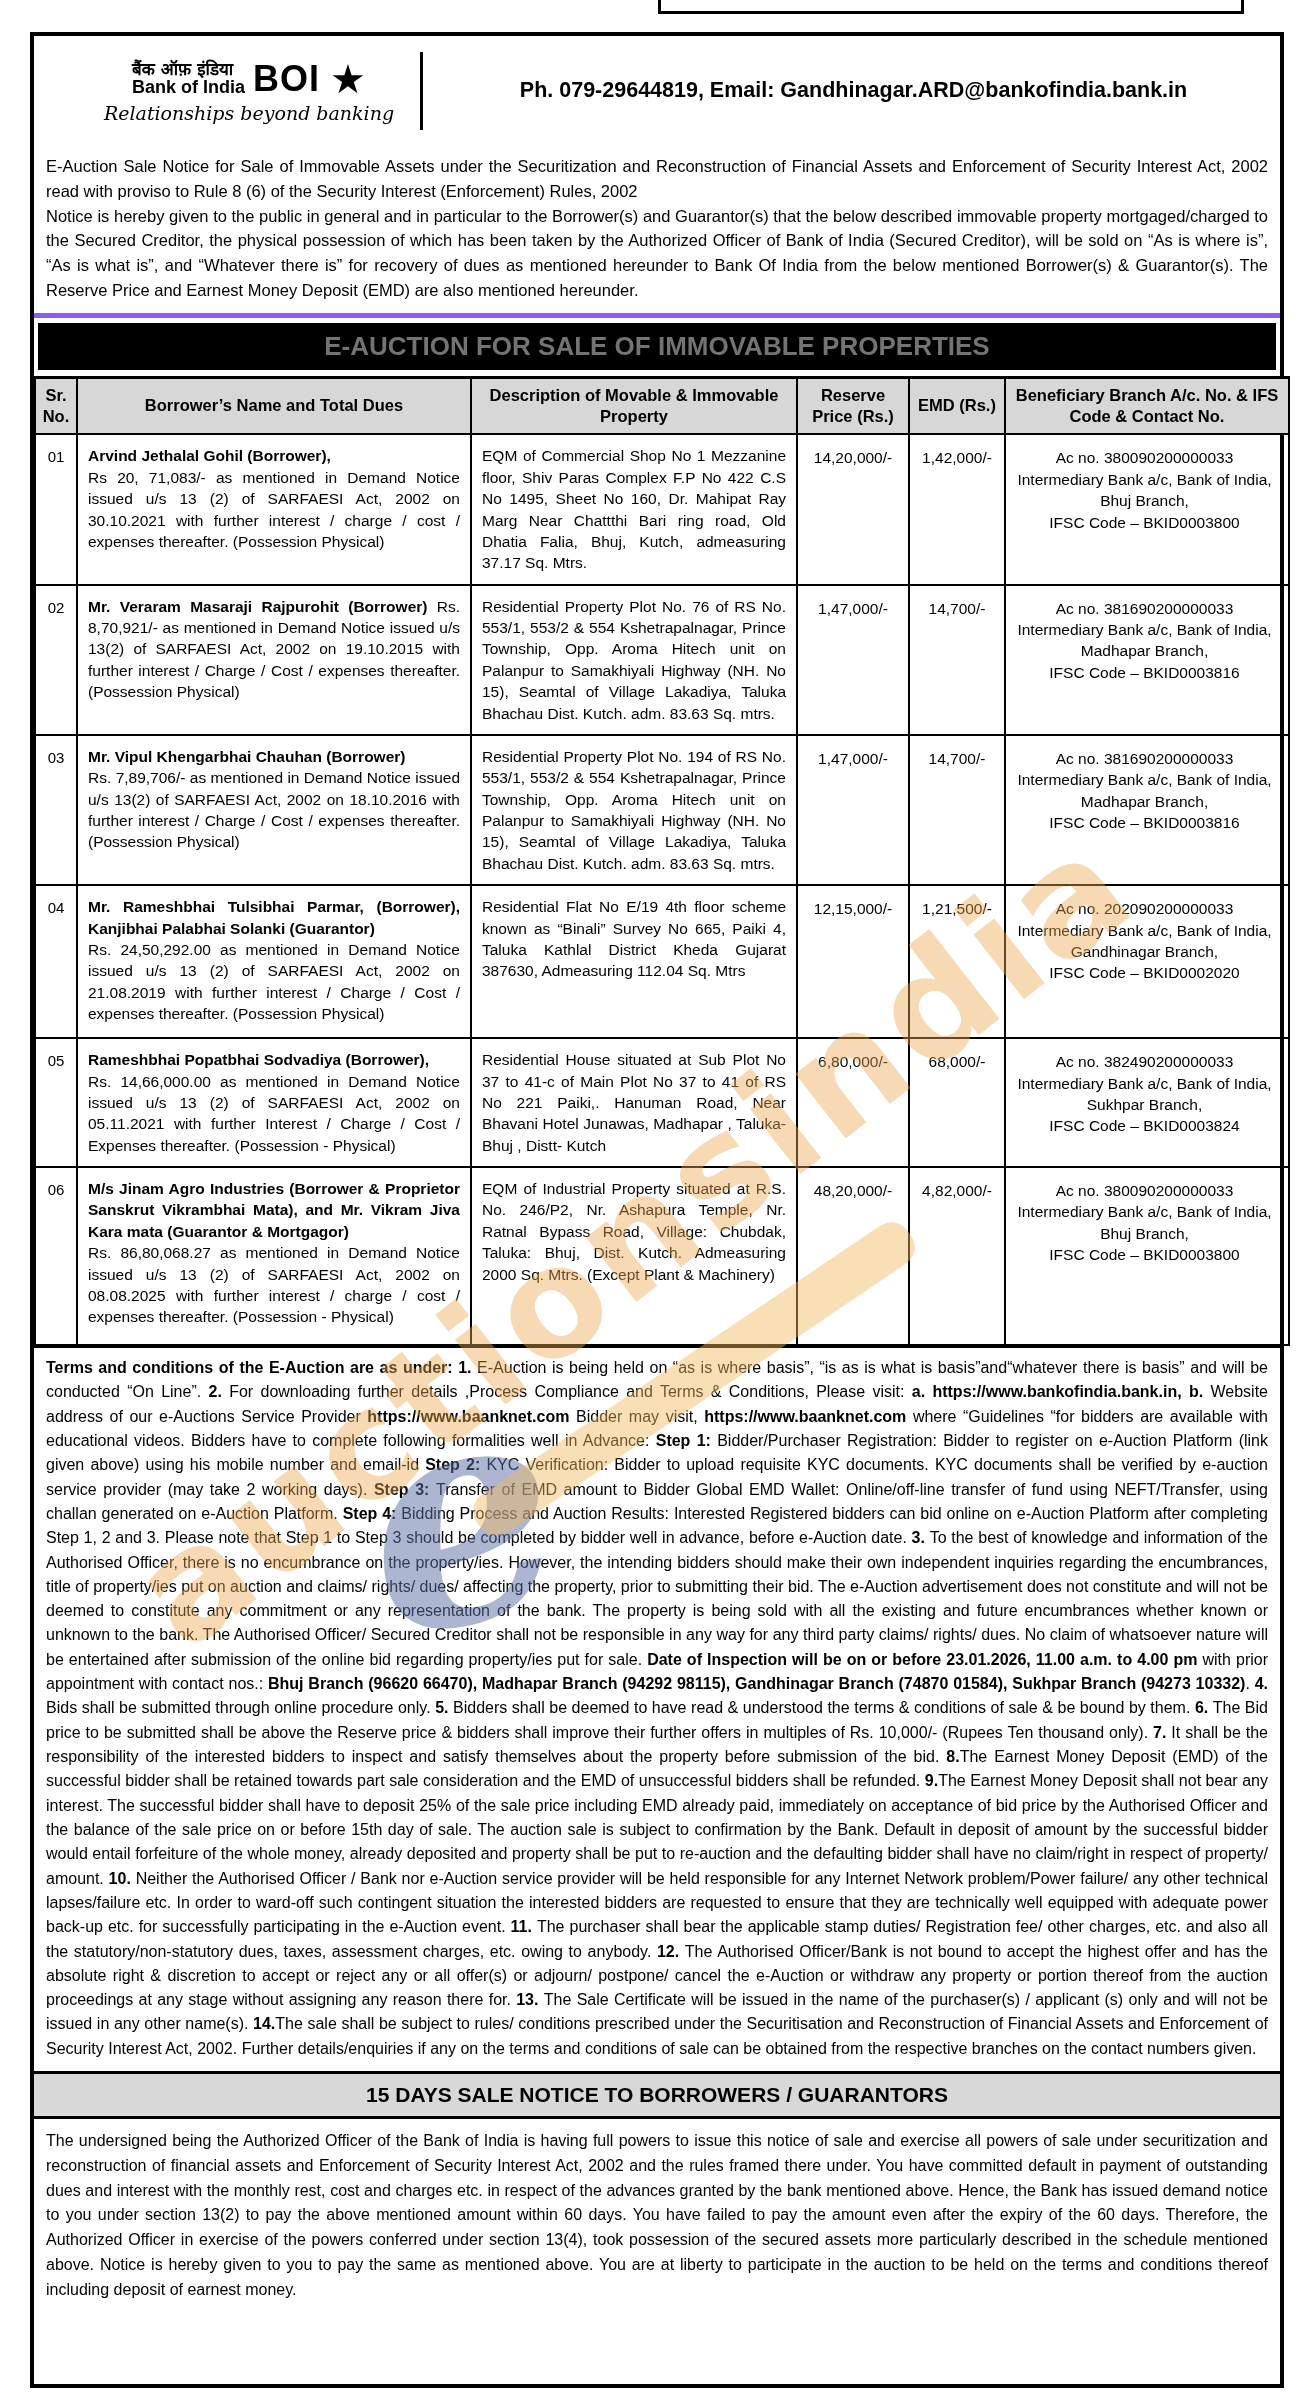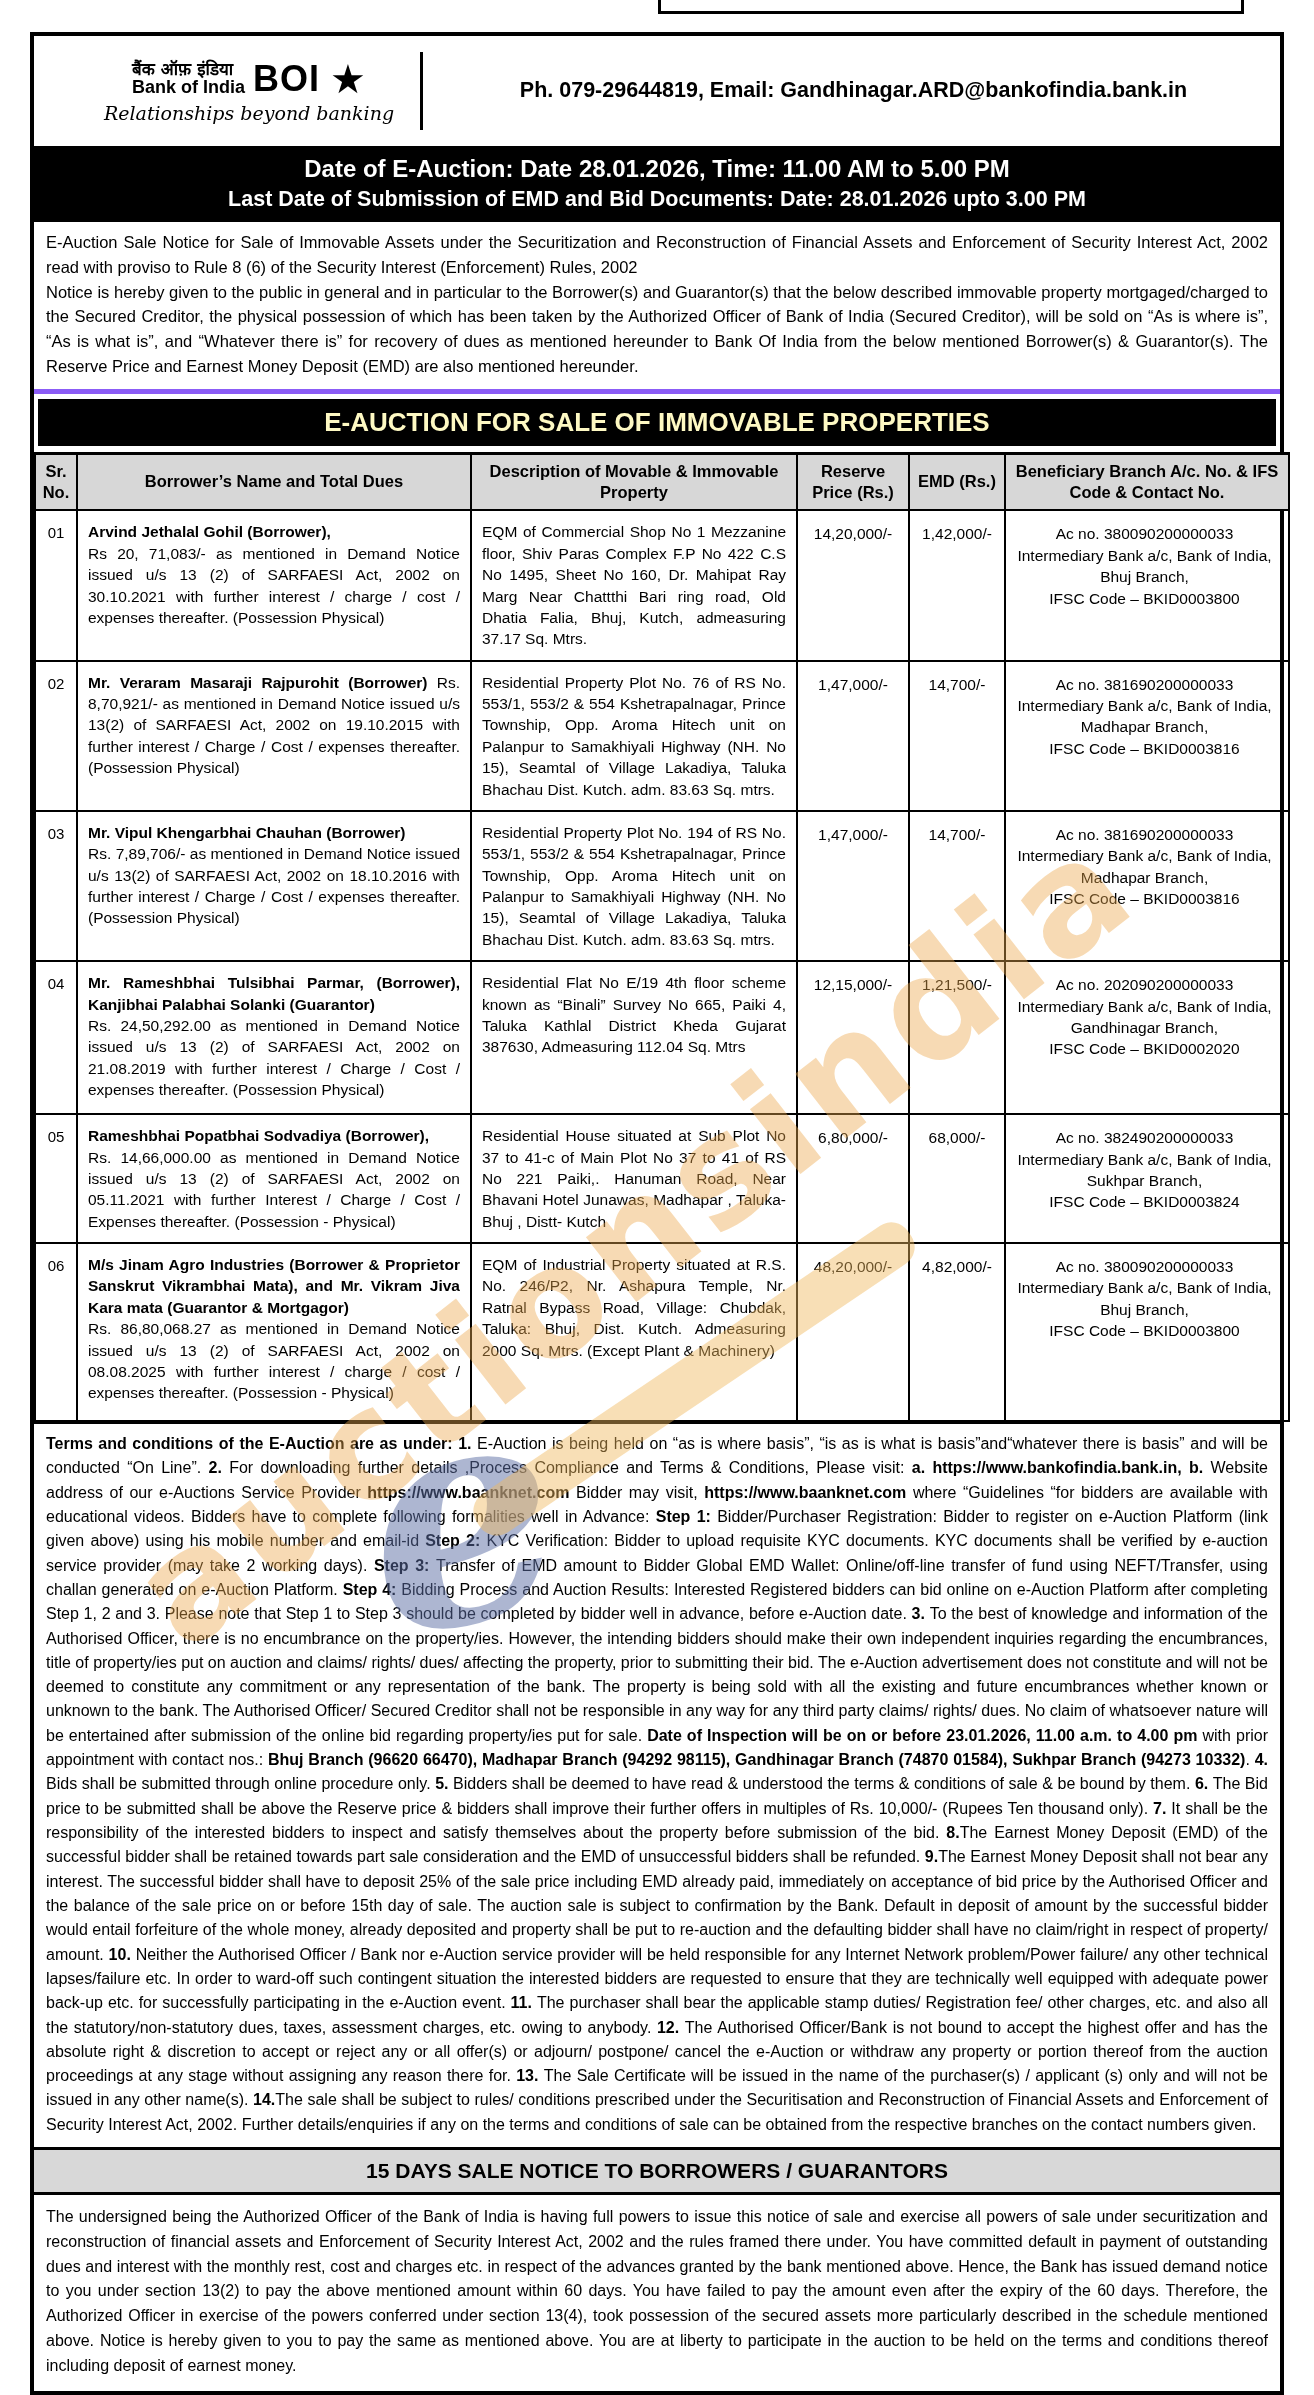--- a/index.html
+++ b/index.html
@@ -19,21 +19,21 @@
   .star{font-size:40px;line-height:1;margin-left:2px;}
   .tagline{font-family:"DejaVu Serif",serif;font-style:italic;font-size:19px;margin-top:2px;white-space:nowrap;}
   .hdr-divider{width:3px;background:#000;height:78px;margin:0 14px 0 6px;}
   .addr{flex:1;text-align:center;font-weight:bold;font-size:21.5px;line-height:1.85;}
   
   .banner1{background:#000;color:#fff;text-align:center;padding:9px 4px 10px;}
   .banner1 .l1{font-weight:bold;font-size:24px;}
   .banner1 .l2{font-weight:bold;font-size:21.5px;margin-top:4px;}
   .intro{padding:8px 12px 10px;font-size:16.5px;line-height:1.5;text-align:justify;border-bottom:5px solid #8b5cf6;}
   .intro p{margin:0;}
-  .banner2{background:#000;color:#fef9c3;text-align:center;font-weight:bold;font-size:26px;
+  .banner2{background:#000;color:#737373;text-align:center;font-weight:bold;font-size:26px;
            padding:8px 0;margin:5px 4px 6px;}
   
   table{border-collapse:collapse;width:100%;table-layout:fixed;border-top:3px solid #000;}
   th,td{border:2px solid #000;box-sizing:border-box;}
   th{background:#d7d7d7;font-weight:bold;font-size:16.5px;line-height:1.3;text-align:center;vertical-align:middle;padding:6px 4px;}
   td{font-size:15.5px;line-height:1.38;vertical-align:top;}
   td.sr{text-align:center;padding-top:12px;font-size:15px;}
   td.borrower{padding:10px 10px;text-align:justify;}
   td.desc{padding:10px 10px;text-align:justify;}
   td.num{text-align:center;padding-top:12px;}
@@ -77,24 +77,20 @@
           <span class="star">★</span>
         </div>
         <div class="tagline">Relationships beyond banking</div>
       </div>
       <div class="hdr-divider"></div>
       <div class="addr">
         <div>Ph. 079-29644819, Email: Gandhinagar.ARD@bankofindia.bank.in</div>
       </div>
     </div>
 
-    <div class="banner1">
-      <div class="l1">Date of E-Auction: Date 28.01.2026, Time: 11.00 AM to 5.00 PM</div>
-      <div class="l2">Last Date of Submission of EMD and Bid Documents:  Date: 28.01.2026 upto 3.00 PM</div>
-    </div>
 
     <div class="intro">
       <p>E-Auction Sale Notice for Sale of Immovable Assets under the Securitization and Reconstruction of Financial Assets and Enforcement of Security Interest Act, 2002 read with proviso to Rule 8 (6) of the Security Interest (Enforcement) Rules, 2002</p>
       <p>Notice is hereby given to the public in general and in particular to the Borrower(s) and Guarantor(s) that the below described immovable property mortgaged/charged to the Secured Creditor, the physical possession of which has been taken by the Authorized Officer of Bank of India (Secured Creditor), will be sold on “As is where is”, “As is what is”, and “Whatever there is” for recovery of dues as mentioned hereunder to Bank Of India from the below mentioned Borrower(s) &amp; Guarantor(s). The Reserve Price and Earnest Money Deposit (EMD) are also mentioned hereunder.</p>
     </div>
 
     <div class="banner2">E-AUCTION FOR SALE OF IMMOVABLE PROPERTIES</div>
 
     <table>
       <colgroup>

